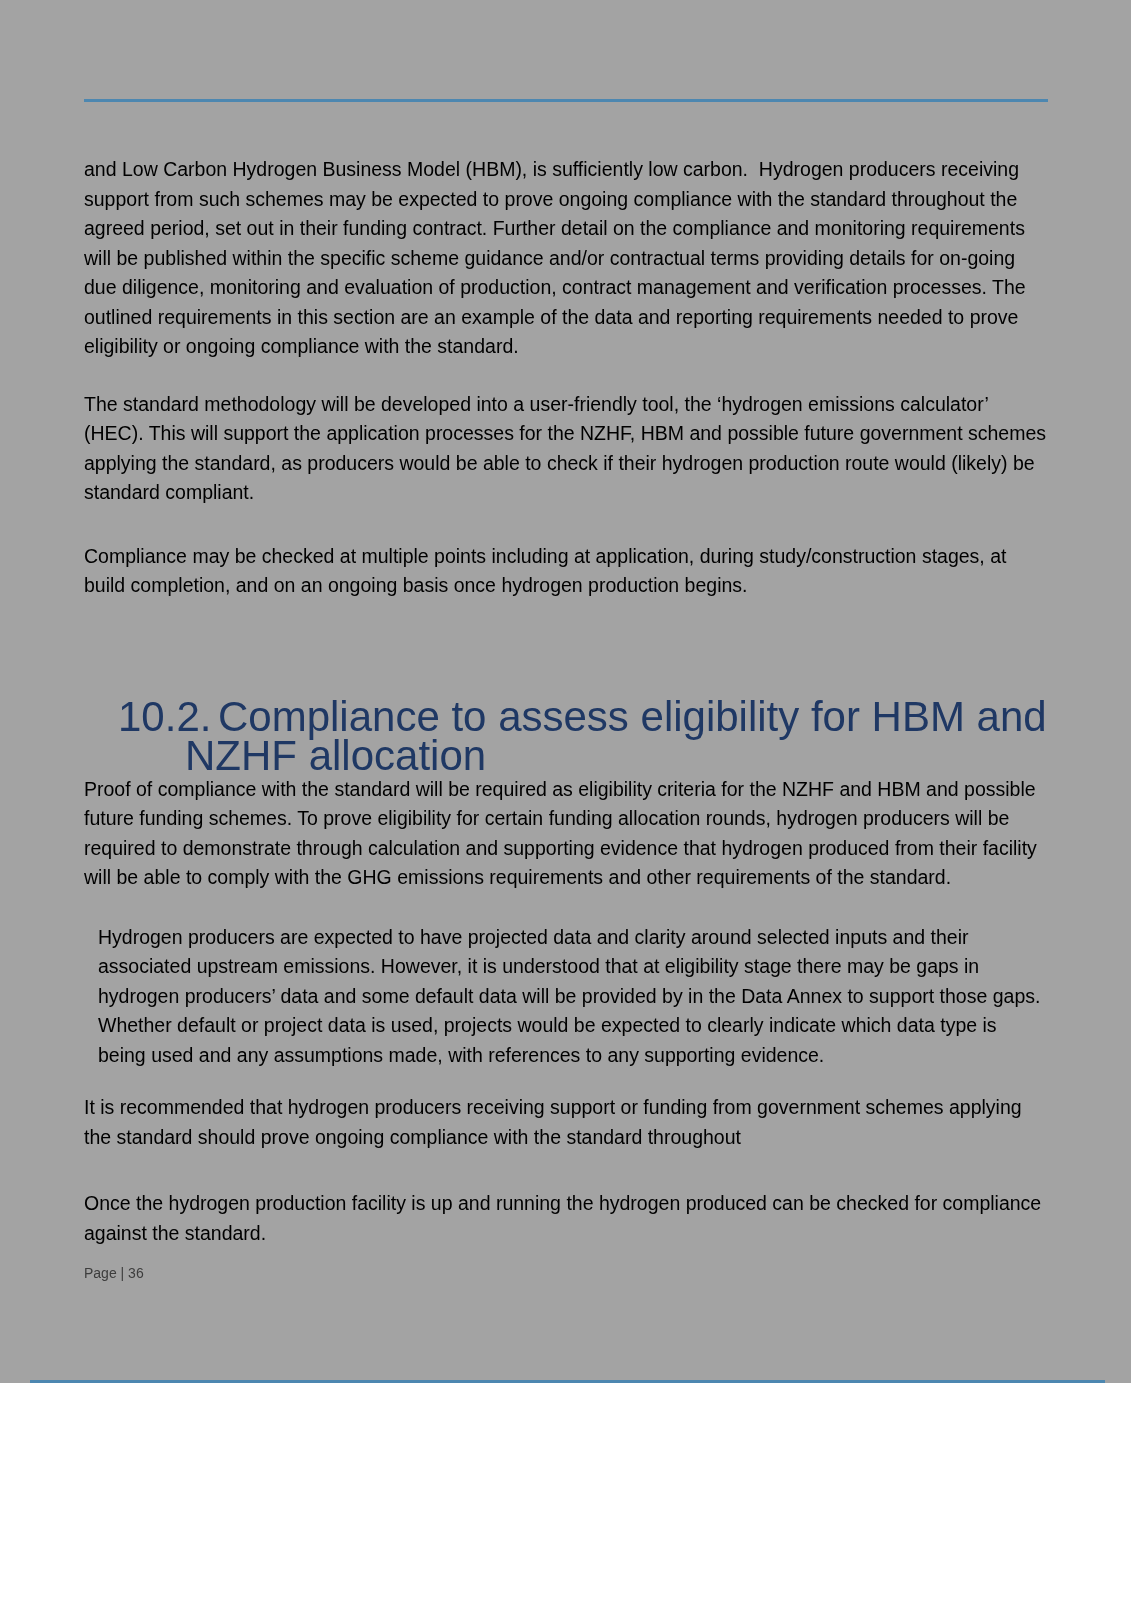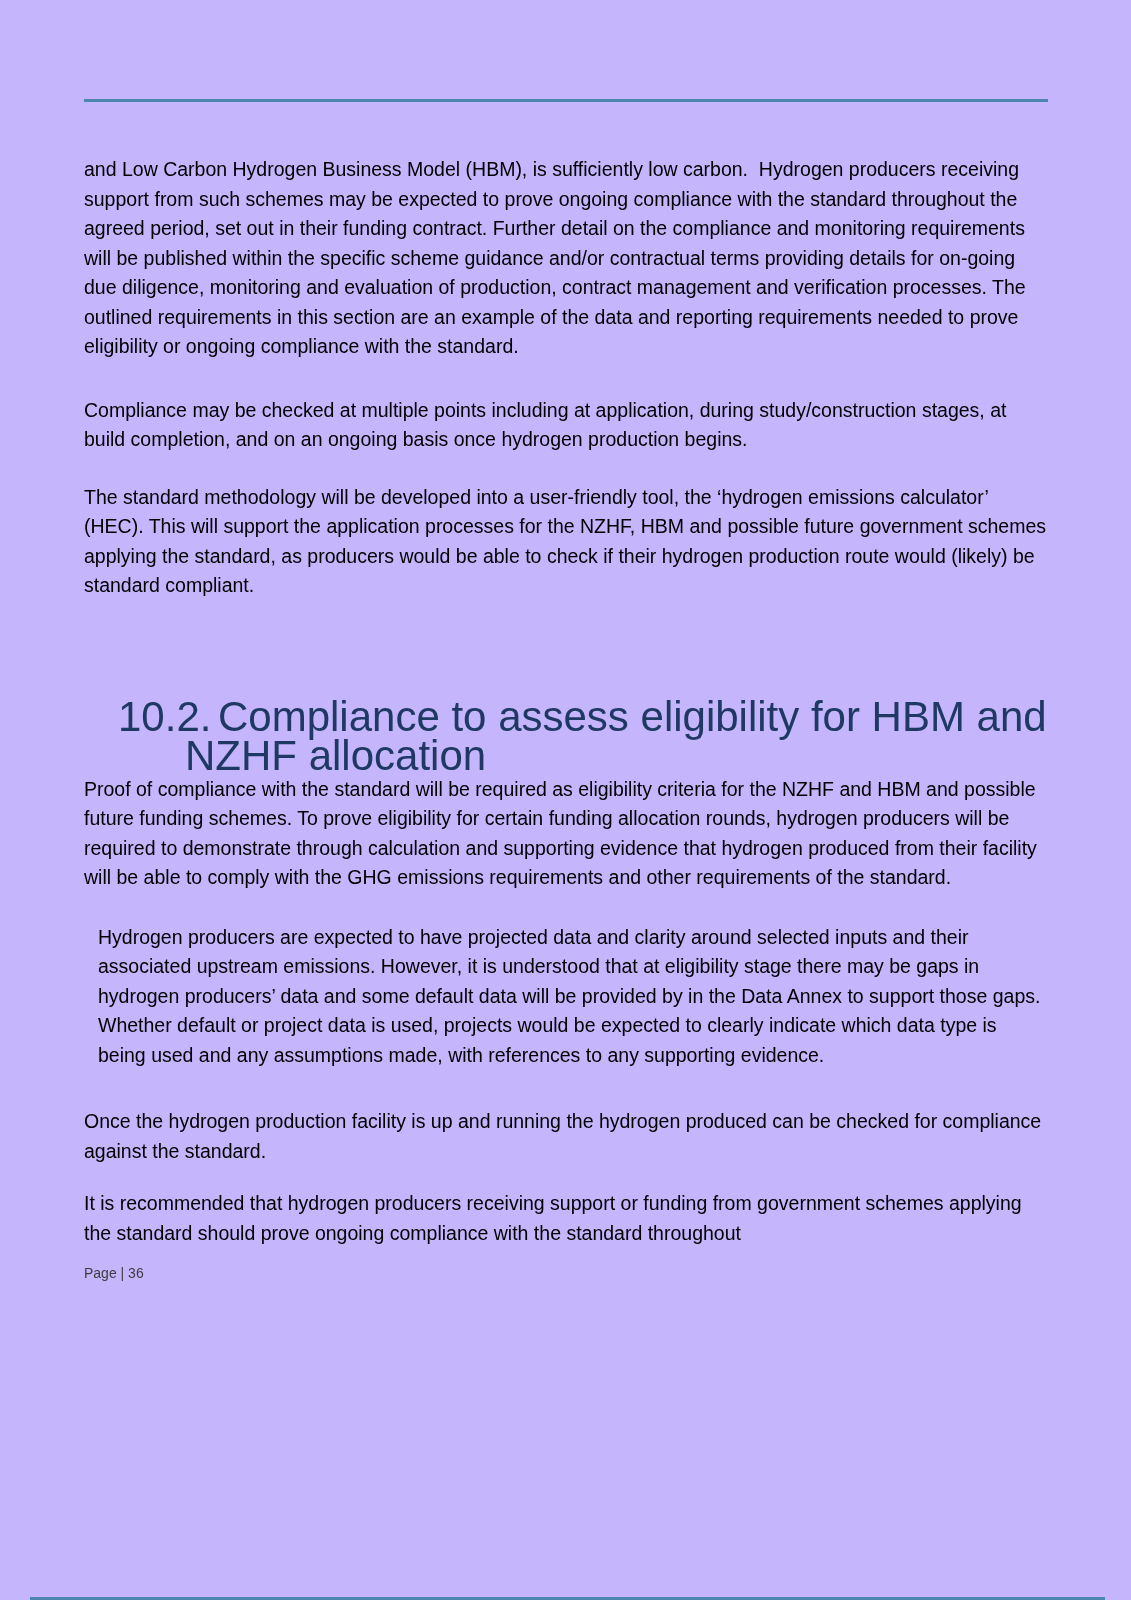--- a/index.html
+++ b/index.html
@@ -4,22 +4,22 @@
 <style>
   * { margin: 0; padding: 0; box-sizing: border-box; }
   html, body { background: #ffffff; }
   body {
     font-family: "Liberation Sans", "DejaVu Sans", sans-serif;
     color: #000000;
   }
   .page {
     position: relative;
     width: 1131px;
-    height: 1600px;
-    background: #c4b5fd;
+    height: 1383px;
+    background: #a3a3a3;
     overflow: hidden;
   }
   .content {
     padding: 0 83px 0 84px;
   }
   .rule-top {
     margin-top: 99px;
     height: 3px;
     background: #4d87b0;
   }
@@ -69,33 +69,33 @@
 </head>
 <body>
 
 <div class="page">
   <div class="content">
 
     <div class="rule-top"></div>
 
     <p class="para p1">and Low Carbon Hydrogen Business Model (HBM), is sufficiently low carbon.  Hydrogen producers receiving support from such schemes may be expected to prove ongoing compliance with the standard throughout the agreed period, set out in their funding contract. Further detail on the compliance and monitoring requirements will be published within the specific scheme guidance and/or contractual terms providing details for on-going due diligence, monitoring and evaluation of production, contract management and verification processes. The outlined requirements in this section are an example of the data and reporting requirements needed to prove eligibility or ongoing compliance with the standard.</p>
 
+    <p class="para p3">The standard methodology will be developed into a user-friendly tool, the ‘hydrogen emissions calculator’ (HEC). This will support the application processes for the NZHF, HBM and possible future government schemes applying the standard, as producers would be able to check if their hydrogen production route would (likely) be standard compliant.</p>
+
     <p class="para p2">Compliance may be checked at multiple points including at application, during study/construction stages, at build completion, and on an ongoing basis once hydrogen production begins.</p>
-
-    <p class="para p3">The standard methodology will be developed into a user-friendly tool, the ‘hydrogen emissions calculator’ (HEC). This will support the application processes for the NZHF, HBM and possible future government schemes applying the standard, as producers would be able to check if their hydrogen production route would (likely) be standard compliant.</p>
 
     <h2 class="section-heading h-10-2"><span class="section-number">10.2.</span><span>Compliance to assess eligibility for HBM and NZHF allocation</span></h2>
 
     <p class="para p4">Proof of compliance with the standard will be required as eligibility criteria for the NZHF and HBM and possible future funding schemes. To prove eligibility for certain funding allocation rounds, hydrogen producers will be required to demonstrate through calculation and supporting evidence that hydrogen produced from their facility will be able to comply with the GHG emissions requirements and other requirements of the standard.</p>
 
     <p class="para p5">Hydrogen producers are expected to have projected data and clarity around selected inputs and their associated upstream emissions. However, it is understood that at eligibility stage there may be gaps in hydrogen producers’ data and some default data will be provided by in the Data Annex to support those gaps. Whether default or project data is used, projects would be expected to clearly indicate which data type is being used and any assumptions made, with references to any supporting evidence.</p>
 
 
+    <p class="para p7">It is recommended that hydrogen producers receiving support or funding from government schemes applying the standard should prove ongoing compliance with the standard throughout</p>
+
     <p class="para p6">Once the hydrogen production facility is up and running the hydrogen produced can be checked for compliance against the standard.</p>
-
-    <p class="para p7">It is recommended that hydrogen producers receiving support or funding from government schemes applying the standard should prove ongoing compliance with the standard throughout</p>
 
     <div class="footer-line">Page | 36</div>
 
   </div>
 
   <div class="rule-bottom"></div>
 </div>
 
 </body></html>

